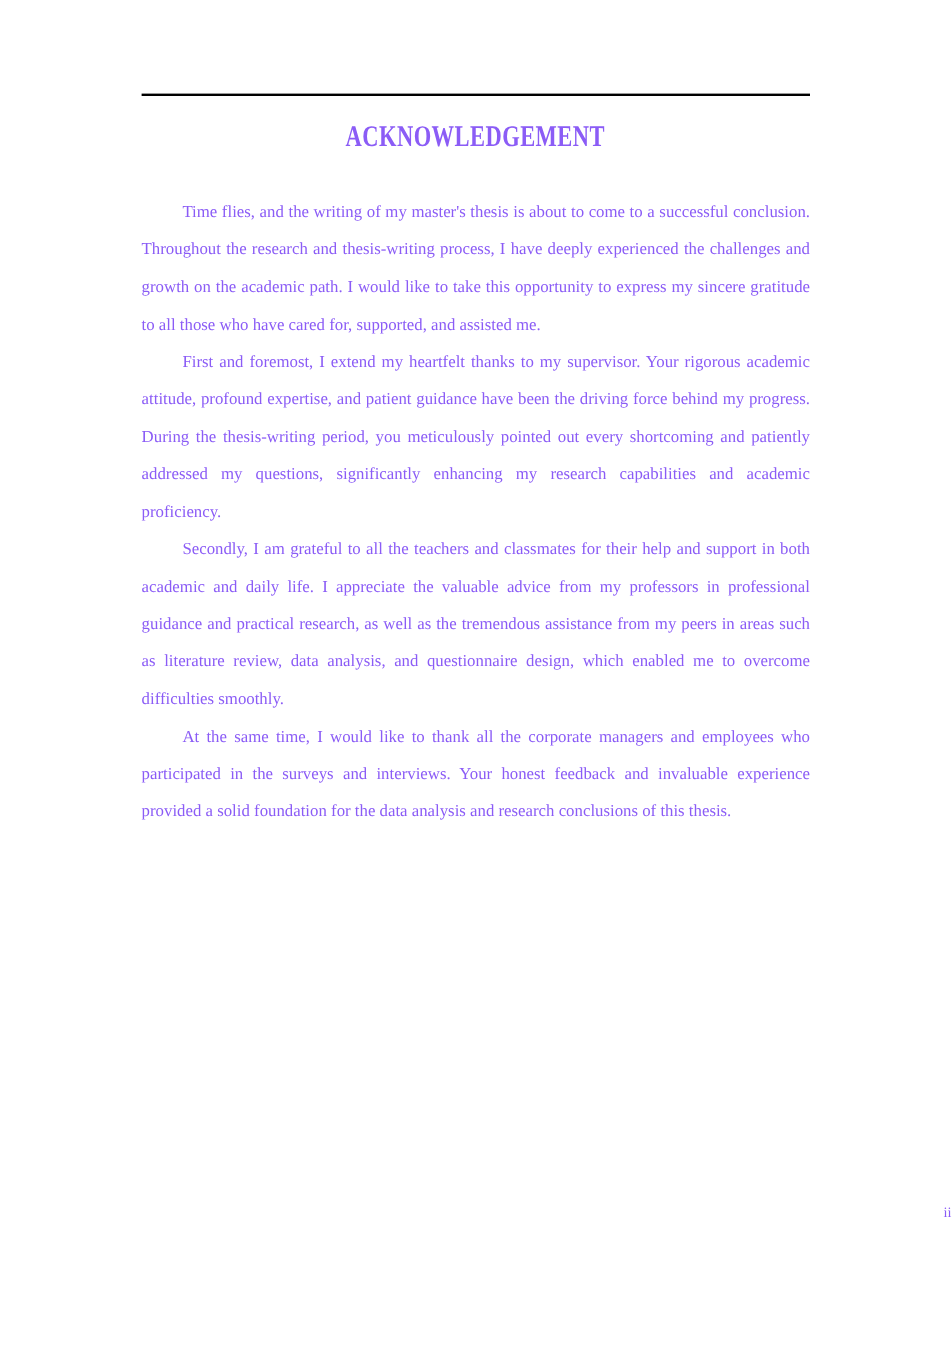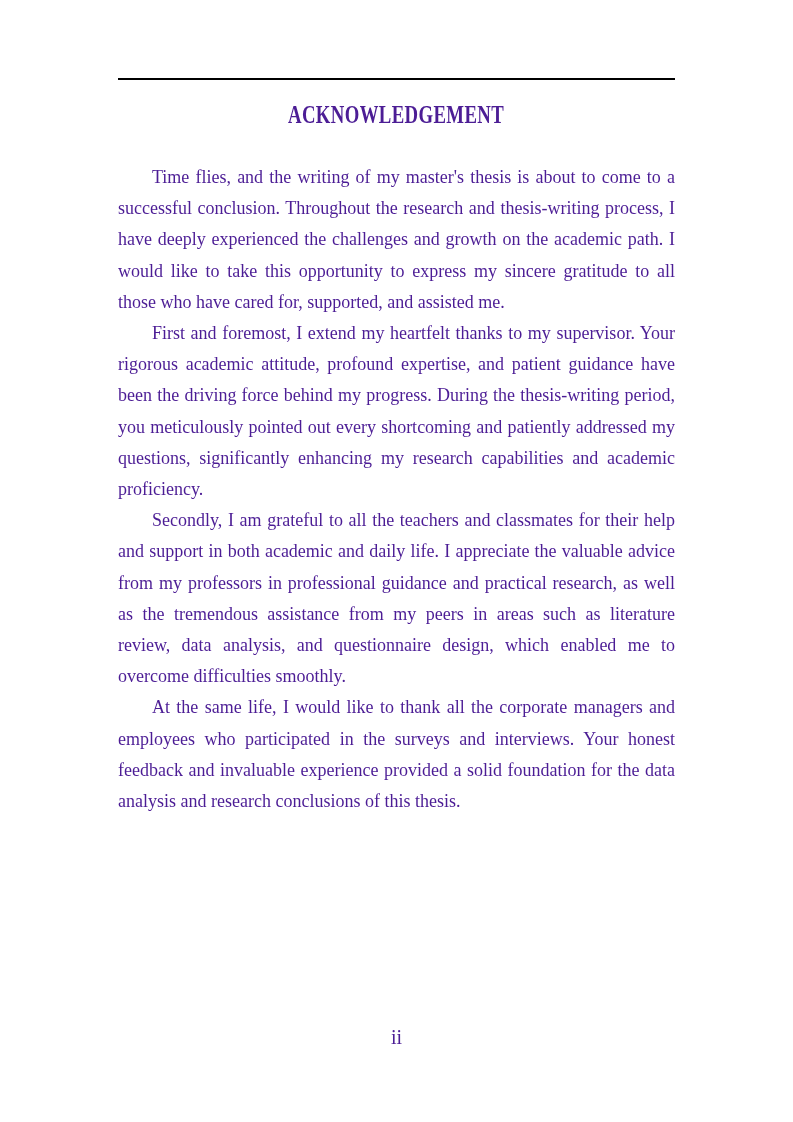--- a/index.html
+++ b/index.html
@@ -7,21 +7,21 @@
     margin: 0;
     padding: 0;
     background: #ffffff;
   }
   .page {
     position: relative;
     width: 793px;
     height: 1122px;
     margin: 0 auto;
     background: #ffffff;
-    color: #4c1d95;
+    color: #8b5cf6;
     font-family: "Liberation Serif", serif;
     overflow: hidden;
     text-decoration: underline;
   }
   .header-rule {
     position: absolute;
     left: 118px;
     top: 78px;
     width: 557px;
     height: 2px;
@@ -42,52 +42,52 @@
     letter-spacing: 0.5px;
     white-space: nowrap;
     transform: scaleX(0.75);
     transform-origin: 50% 50%;
   }
   .content {
     position: absolute;
     left: 118px;
     top: 162px;
     width: 557px;
-    font-size: 18px;
+    font-size: 14px;
     line-height: 31.2px;
     text-align: justify;
   }
   .content p {
     margin: 0;
     padding: 0;
     text-indent: 34px;
   }
   .page-number {
     position: absolute;
     left: 0;
-    top: 1029px;
+    top: 1002px;
     width: 100%;
-    text-align: center;
-    font-size: 20px;
+    text-align: right;
+    font-size: 12px;
     line-height: 16px;
   }
 </style>
 </head>
 <body>
 
 <div class="page">
 
   <div class="header-rule"></div>
 
   <div class="title-wrap">
     <span class="title">ACKNOWLEDGEMENT</span>
   </div>
 
   <div class="content">
     <p>Time flies, and the writing of my master's thesis is about to come to a successful conclusion. Throughout the research and thesis-writing process, I have deeply experienced the challenges and growth on the academic path. I would like to take this opportunity to express my sincere gratitude to all those who have cared for, supported, and assisted me.</p>
     <p>First and foremost, I extend my heartfelt thanks to my supervisor. Your rigorous academic attitude, profound expertise, and patient guidance have been the driving force behind my progress. During the thesis-writing period, you meticulously pointed out every shortcoming and patiently addressed my questions, significantly enhancing my research capabilities and academic proficiency.</p>
     <p>Secondly, I am grateful to all the teachers and classmates for their help and support in both academic and daily life. I appreciate the valuable advice from my professors in professional guidance and practical research, as well as the tremendous assistance from my peers in areas such as literature review, data analysis, and questionnaire design, which enabled me to overcome difficulties smoothly.</p>
-    <p>At the same life, I would like to thank all the corporate managers and employees who participated in the surveys and interviews. Your honest feedback and invaluable experience provided a solid foundation for the data analysis and research conclusions of this thesis.</p>
+    <p>At the same time, I would like to thank all the corporate managers and employees who participated in the surveys and interviews. Your honest feedback and invaluable experience provided a solid foundation for the data analysis and research conclusions of this thesis.</p>
   </div>
 
   <div class="page-number">ii</div>
 
 </div>
 
 </body></html>

